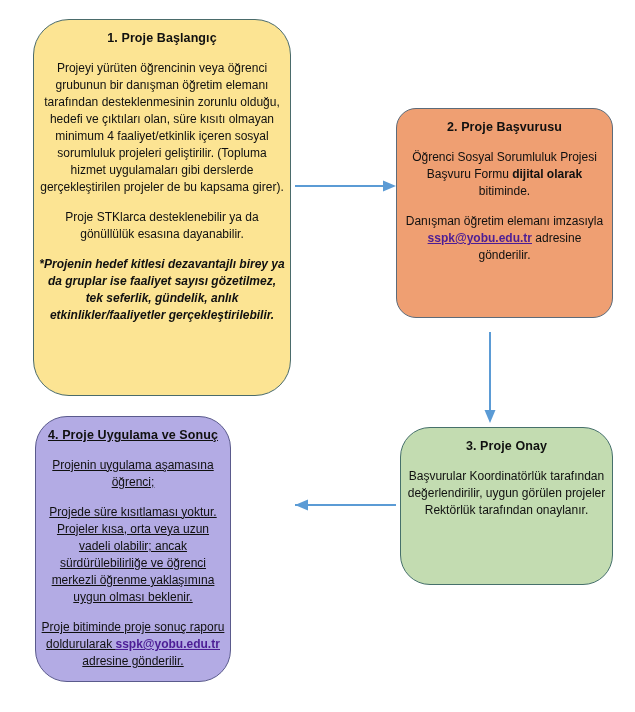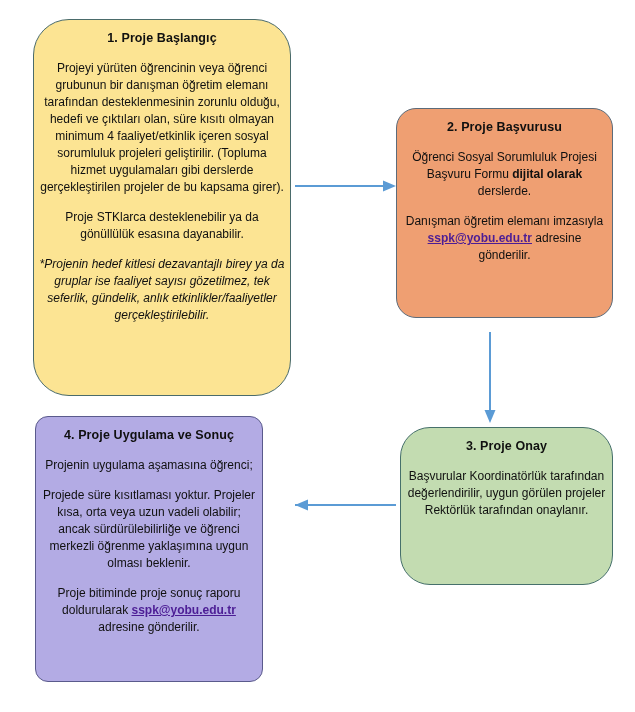--- a/index.html
+++ b/index.html
@@ -36,21 +36,21 @@
     letter-spacing: .1px;
     margin: 0 0 12px 0;
   }
   .node p {
     margin: 0 0 13px 0;
     font-size: 12px;
   }
   .node p:last-child { margin-bottom: 0; }
   .node .note {
     font-style: italic;
-    font-weight: normal;
+    font-weight: bold;
   }
   .b { font-weight: bold; }
   .mail {
     font-weight: bold;
     text-decoration: underline;
     color: #4c1d95;
   }
 
   
   #node-start {
@@ -72,24 +72,25 @@
   #node-approval {
     left: 400px; top: 427px;
     width: 213px; height: 158px;
     background: #c3dcb1;
     border-color: #46706b;
     border-radius: 30px;
   }
   
   #node-implementation {
     left: 35px;  top: 416px;
-    width: 228px; height: 266px;
+    width: 196px; height: 266px;
     background: #b3abe4;
     border-color: #5a5a8c;
-    border-radius: 13px;
+    border-radius: 32px;
+    text-decoration: underline;
   }
 
   
   .arrow { position: absolute; }
   #arrow-start-to-application { left: 295px; top: 178px; }
   #arrow-application-to-approval { left: 482px; top: 332px; }
   #arrow-approval-to-implementation { left: 282px; top: 497px; }
 </style>
 </head>
 <body>
@@ -98,21 +99,21 @@
 
   <div class="node" id="node-start">
     <div class="title">1. Proje Başlangıç</div>
     <p>Projeyi yürüten öğrencinin veya öğrenci grubunun bir danışman öğretim elemanı tarafından desteklenmesinin zorunlu olduğu, hedefi ve çıktıları olan, süre kısıtı olmayan minimum 4 faaliyet/etkinlik içeren sosyal sorumluluk projeleri geliştirilir. (Topluma hizmet uygulamaları gibi derslerde gerçekleştirilen projeler de bu kapsama girer).</p>
     <p>Proje STKlarca desteklenebilir ya da gönüllülük esasına dayanabilir.</p>
     <p class="note">*Projenin hedef kitlesi dezavantajlı birey ya da gruplar ise faaliyet sayısı gözetilmez, tek seferlik, gündelik, anlık etkinlikler/faaliyetler gerçekleştirilebilir.</p>
   </div>
 
   <div class="node" id="node-application">
     <div class="title">2. Proje Başvurusu</div>
-    <p><span>Öğrenci Sosyal Sorumluluk Projesi Başvuru Formu </span><span class="b">dijital olarak</span><span> derslerde.</span></p>
+    <p><span>Öğrenci Sosyal Sorumluluk Projesi Başvuru Formu </span><span class="b">dijital olarak</span><span> bitiminde.</span></p>
     <p><span>Danışman öğretim elemanı imzasıyla </span><span class="mail">sspk@yobu.edu.tr</span><span> adresine gönderilir.</span></p>
   </div>
 
   <div class="node" id="node-approval">
     <div class="title">3. Proje Onay</div>
     <p>Başvurular Koordinatörlük tarafından değerlendirilir, uygun görülen projeler Rektörlük tarafından onaylanır.</p>
   </div>
 
   <div class="node" id="node-implementation">
     <div class="title">4. Proje Uygulama ve Sonuç</div>

